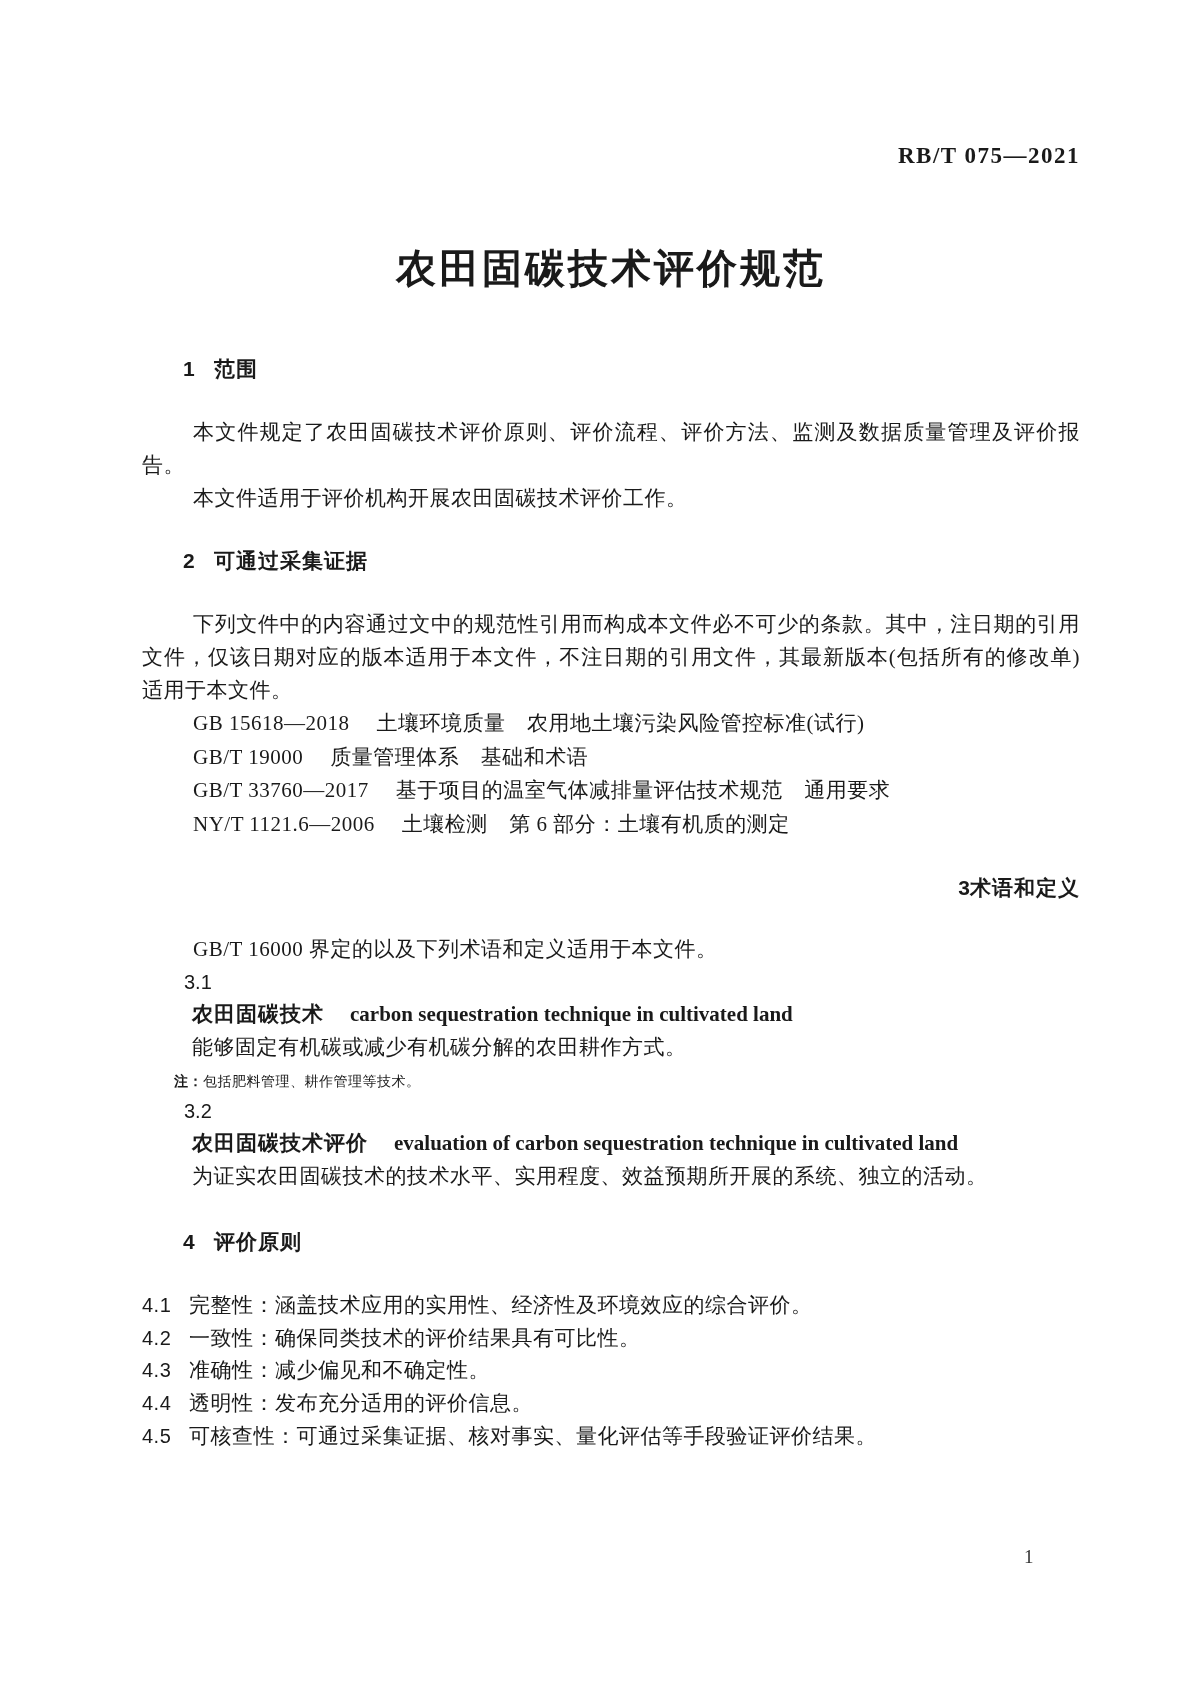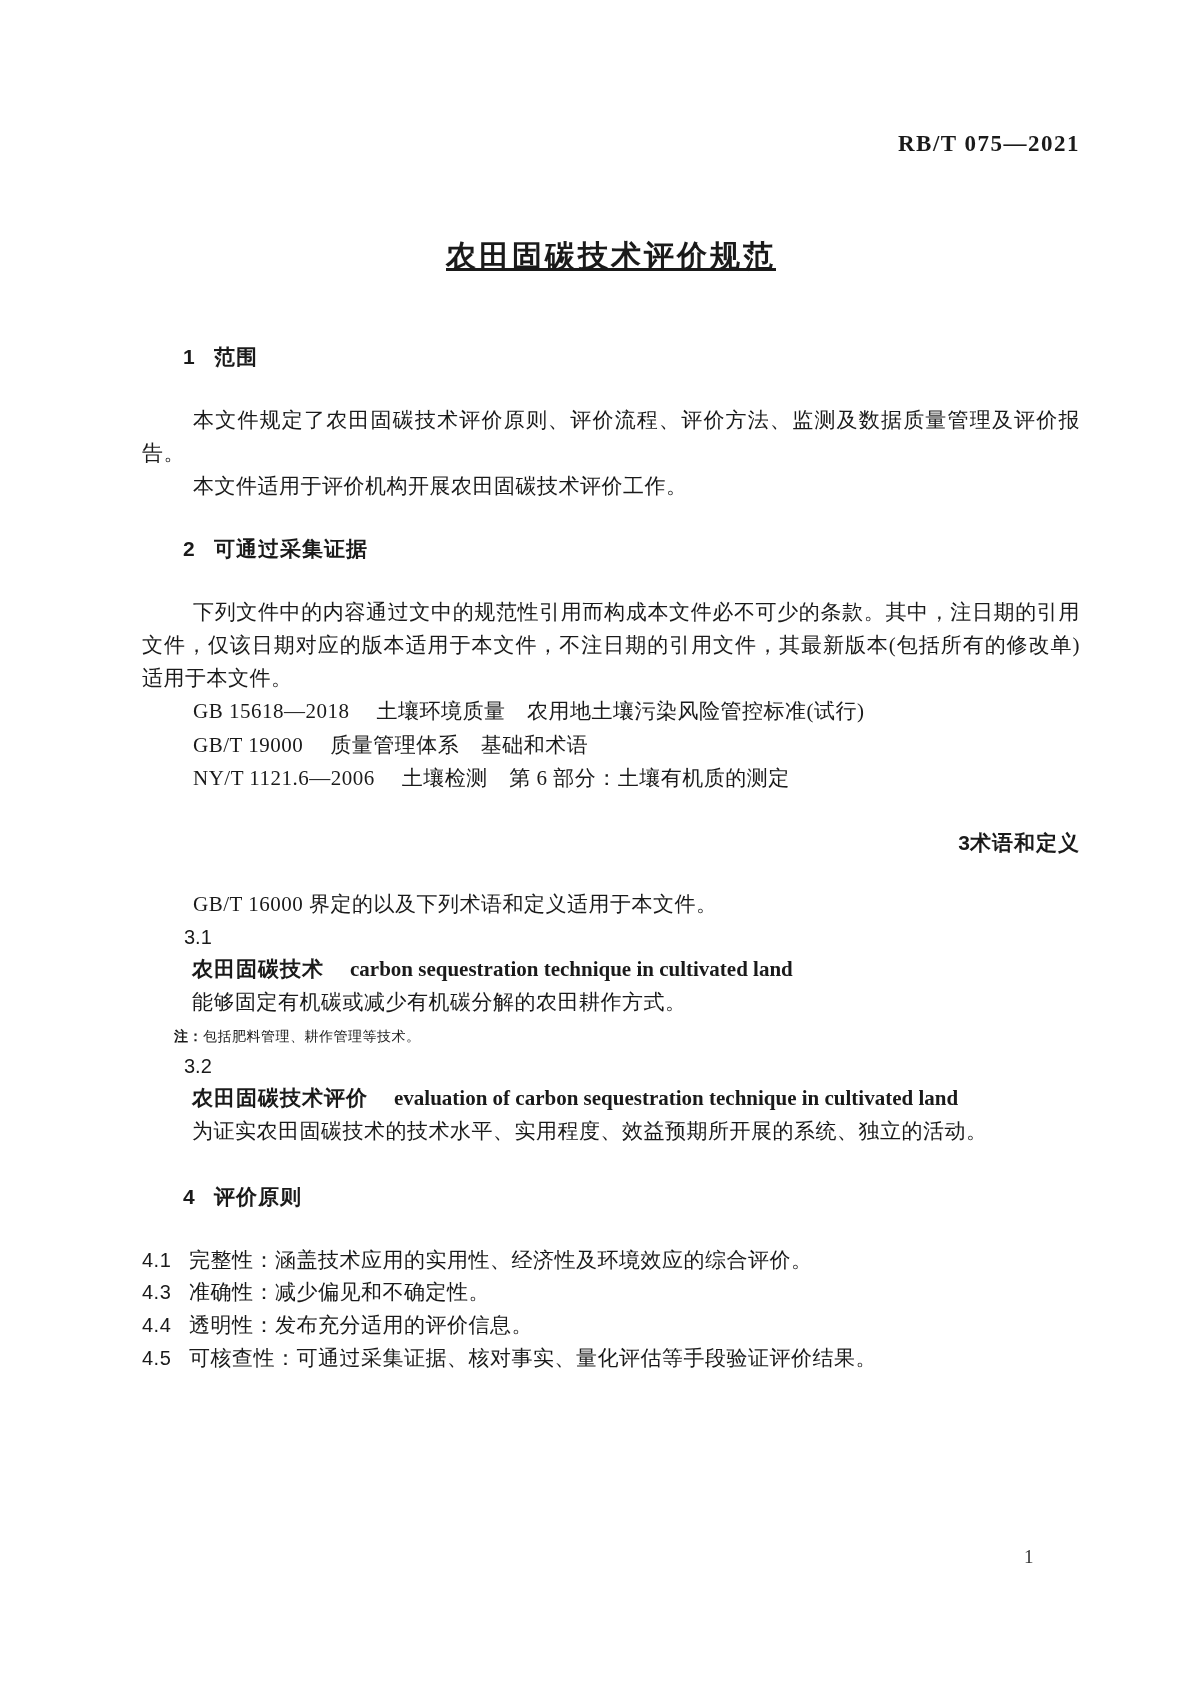--- a/index.html
+++ b/index.html
@@ -8,41 +8,40 @@
     width: 1191px;
     height: 1684px;
     background: #ffffff;
     color: #1a1a1a;
     font-family: "Liberation Serif", "DejaVu Serif", serif;
     overflow: hidden;
   }
   .content {
     position: absolute;
     left: 142px;
-    top: 0;
+    top: 12px;
     width: 938px;
   }
   .doc-number {
     margin-top: 132px;
     text-align: right;
     font-family: "Liberation Serif", "DejaVu Serif", serif;
     font-weight: bold;
     font-size: 23px;
     line-height: 24px;
     letter-spacing: 1.5px;
   }
   .title {
     margin: 82px 0 0 0;
     text-align: center;
     font-family: "Liberation Sans", "DejaVu Sans", sans-serif;
     font-weight: bold;
-    font-size: 30px;
+    font-size: 40px;
     line-height: 36px;
     letter-spacing: 3px;
-    text-decoration: underline;
   }
   .sec-heading {
     font-family: "Liberation Sans", "DejaVu Sans", sans-serif;
     font-weight: bold;
     font-size: 21px;
     line-height: 26px;
     letter-spacing: 1px;
     margin-left: 41px;
   }
   .sec-heading .sec-num {
@@ -151,20 +150,23 @@
     </div>
     <p class="body-p indent mt-p">下列文件中的内容通过文中的规范性引用而构成本文件必不可少的条款。其中，注日期的引用文件，仅该日期对应的版本适用于本文件，不注日期的引用文件，其最新版本(包括所有的修改单)适用于本文件。</p>
     <div class="refs">
       <div class="ref-line">
         <span>GB 15618—2018</span><span class="ref-title">土壤环境质量　农用地土壤污染风险管控标准(试行)</span>
       </div>
       <div class="ref-line">
         <span>GB/T 19000</span><span class="ref-title">质量管理体系　基础和术语</span>
       </div>
       <div class="ref-line">
+        <span>GB/T 33760—2017</span><span class="ref-title">基于项目的温室气体减排量评估技术规范　通用要求</span>
+      </div>
+      <div class="ref-line">
         <span>NY/T 1121.6—2006</span><span class="ref-title">土壤检测　第 6 部分：土壤有机质的测定</span>
       </div>
     </div>
 
     <div class="sec-heading mt-h3">
       <span class="sec-num">3</span><span>术语和定义</span>
     </div>
     <p class="body-p indent mt-p2">GB/T 16000 界定的以及下列术语和定义适用于本文件。</p>
 
     <div class="term-num">3.1</div>
@@ -184,20 +186,24 @@
 
     <div class="sec-heading mt-h4">
       <span class="sec-num">4</span><span>评价原则</span>
     </div>
     <div class="principles">
       <div class="principle">
         <span class="pr-num">4.1</span>
           <span class="pr-text">完整性：涵盖技术应用的实用性、经济性及环境效应的综合评价。</span>
       </div>
       <div class="principle">
+        <span class="pr-num">4.2</span>
+          <span class="pr-text">一致性：确保同类技术的评价结果具有可比性。</span>
+      </div>
+      <div class="principle">
         <span class="pr-num">4.3</span>
           <span class="pr-text">准确性：减少偏见和不确定性。</span>
       </div>
       <div class="principle">
         <span class="pr-num">4.4</span>
           <span class="pr-text">透明性：发布充分适用的评价信息。</span>
       </div>
       <div class="principle">
         <span class="pr-num">4.5</span>
           <span class="pr-text">可核查性：可通过采集证据、核对事实、量化评估等手段验证评价结果。</span>

